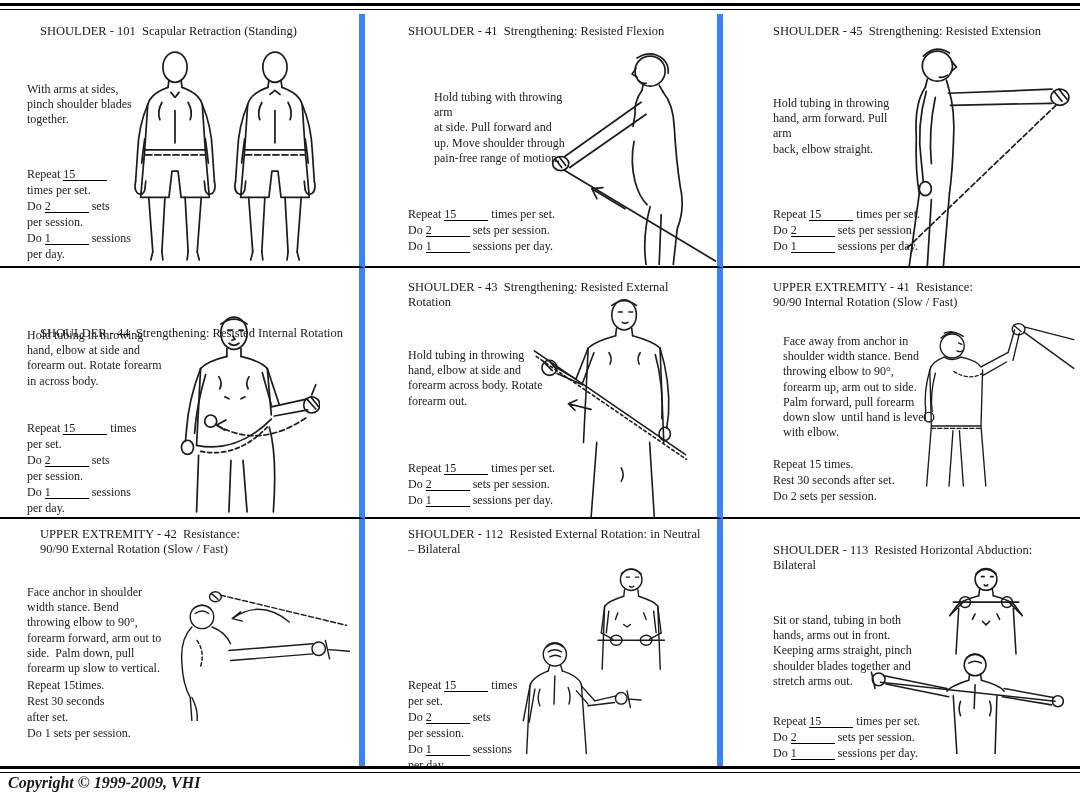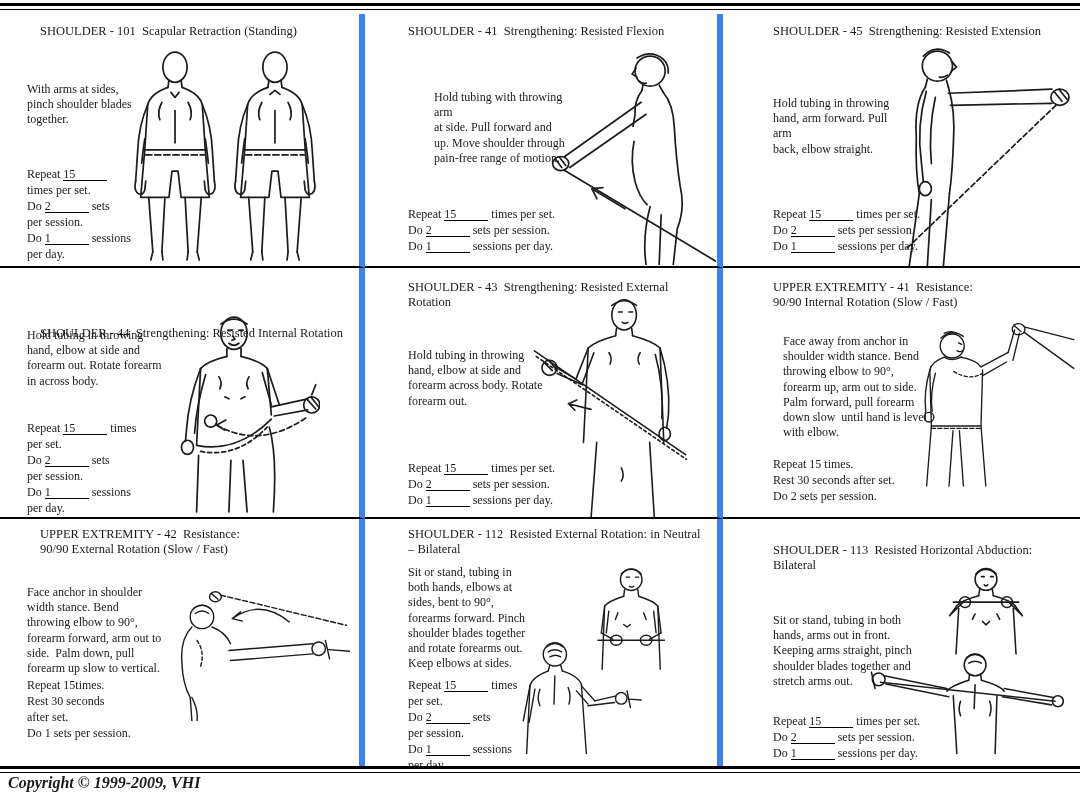--- a/index.html
+++ b/index.html
@@ -288,27 +288,20 @@
         <path d="M211,66 L216,88" stroke-width="4"></path>
         <path d="M215,77 L240,79" stroke-width="2"></path>
         <path d="M168,44 Q134,16 100,40 M100,40 l10,-8 M100,40 l12,3"></path>
         <path d="M52,134 Q60,150 58,162"></path>
       </svg>
     </div>
 
     <div class="cell br" id="c8">
       <div class="title">SHOULDER - 112  Resisted External Rotation: in Neutral
 – Bilateral</div>
-      <div class="instr">Sit or stand, tubing in
-both hands, elbows at
-sides, bent to 90°,
-forearms forward. Pinch
-shoulder blades together
-and rotate forearms out.
-Keep elbows at sides.</div>
       <div class="dosage">
           <div class="dline"><span>Repeat </span><span class="blank">15</span><span> times</span></div>
           <div class="dline"><span>per set.</span></div>
           <div class="dline"><span>Do </span><span class="blank">2</span><span> sets</span></div>
           <div class="dline"><span>per session.</span></div>
           <div class="dline"><span>Do </span><span class="blank">1</span><span> sessions</span></div>
           <div class="dline"><span>per day.</span></div>
         </div>
       <svg class="illus" viewBox="0 0 200 230">
         <circle cx="140" cy="20" r="13"></circle>

